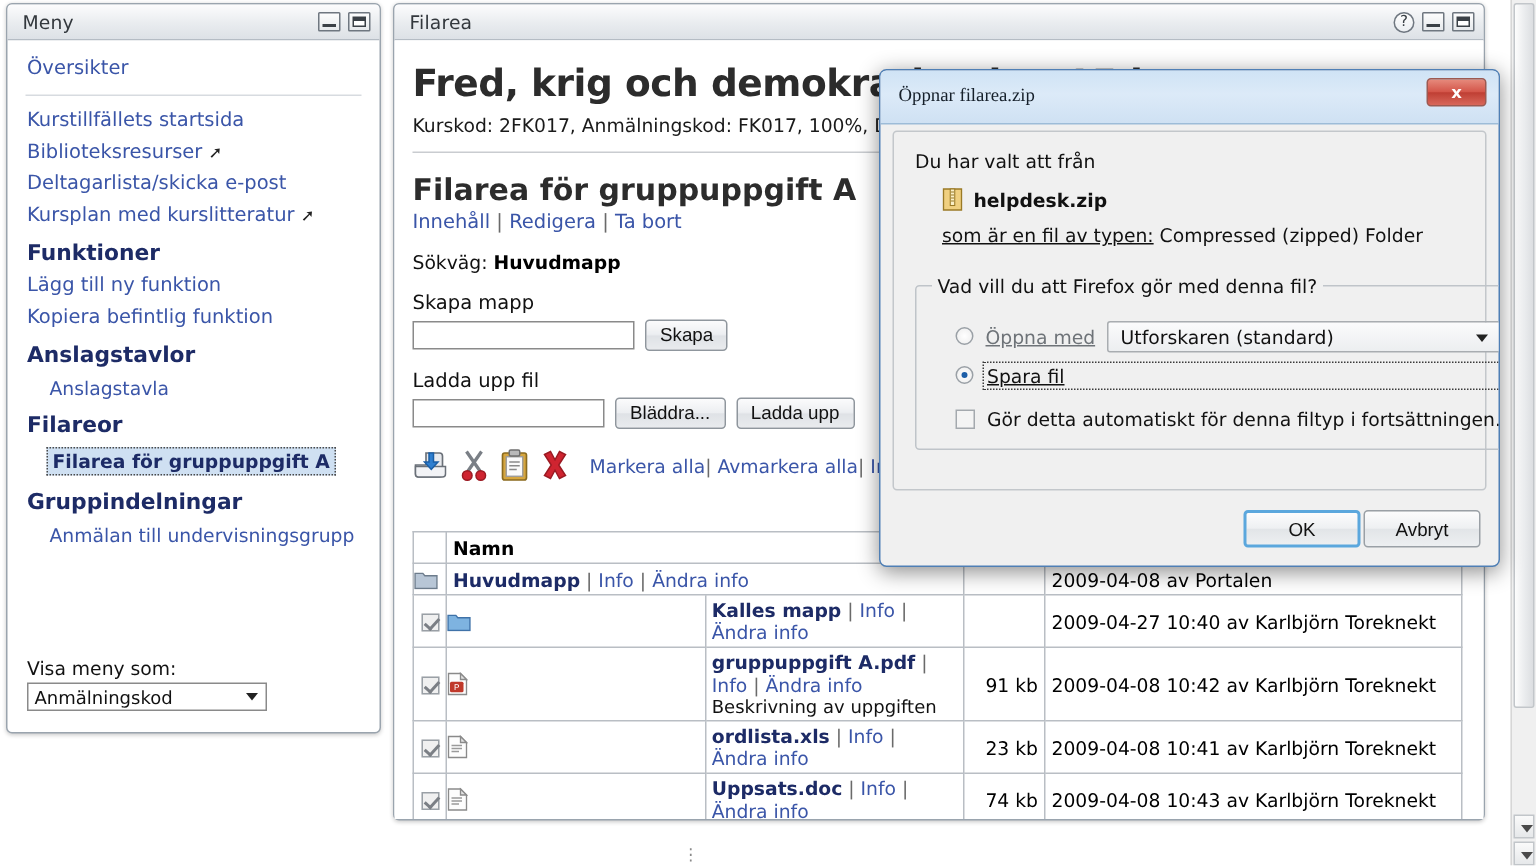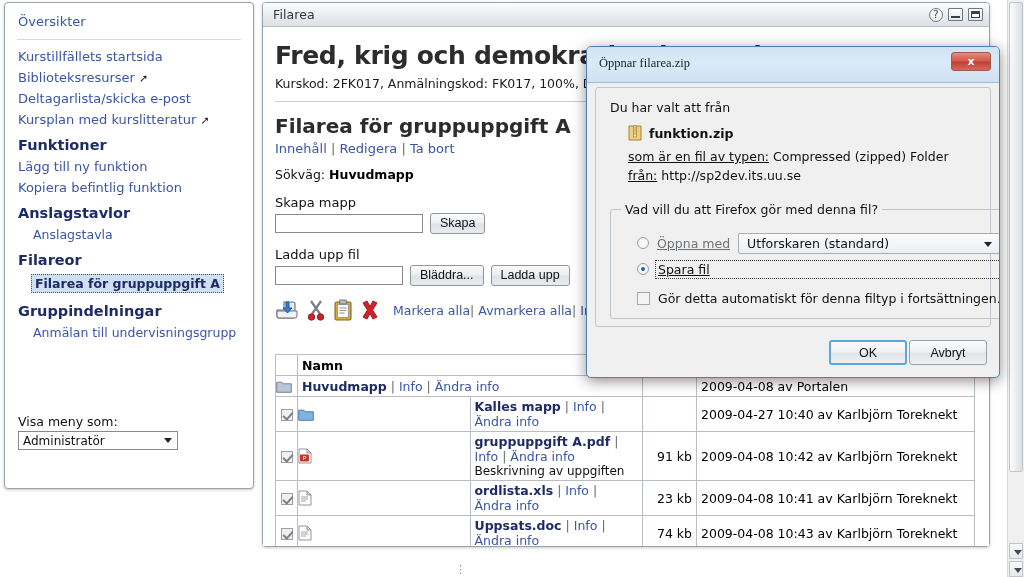--- a/index.html
+++ b/index.html
@@ -271,20 +271,27 @@
   .dbtn.default { border:2px solid #5ba7dd; }
 
   svg { display:block; }
 </style>
 </head>
 <body>
 
 <div id="root">
 
   <div class="panel" id="menu">
+    <div class="panel-head">
+      <span class="panel-title">Meny</span>
+      <span class="head-btns">
+        <span class="winbtn min"></span>
+        <span class="winbtn max"></span>
+      </span>
+    </div>
     <div class="panel-body">
 
       <a class="m-link" href="#">Översikter</a>
       <div class="m-sep"></div>
 
       <a class="m-link" href="#"><span>Kurstillfällets startsida</span></a>
       <a class="m-link" href="#"><span>Biblioteksresurser</span> <span class="extlink">➚</span></a>
       <a class="m-link" href="#"><span>Deltagarlista/skicka e-post</span></a>
       <a class="m-link" href="#"><span>Kursplan med kurslitteratur</span> <span class="extlink">➚</span></a>
 
@@ -299,21 +306,21 @@
       <div style="padding:3px 0;">
         <span class="m-sel">Filarea för gruppuppgift A</span>
       </div>
 
       <div class="m-head">Gruppindelningar</div>
       <a class="m-link m-sub" href="#">Anmälan till undervisningsgrupp</a>
 
       <div class="viewas-wrap">
         <div class="viewas-label">Visa meny som:</div>
         <div class="viewas-sel">
-          <span>Administratör</span>
+          <span>Anmälningskod</span>
           <span class="caret"></span>
         </div>
       </div>
     </div>
   </div>
 
   <div class="panel" id="main">
     <div class="panel-head">
       <span class="panel-title">Filarea</span>
       <span class="head-btns">
@@ -554,30 +561,26 @@
       <div class="dlg-lead">Du har valt att från</div>
 
       <div class="dlg-file">
         <span>
           <svg width="14" height="16" viewBox="0 0 14 16">
             <path d="M1 1h12v14H1z" fill="#f0d080" stroke="#9a7a26" stroke-width=".9"></path>
             <rect x="5.5" y="1" width="3" height="11" fill="#fbf0c8" stroke="#9a7a26" stroke-width=".7"></rect>
             <path d="M6 3h2M6 5h2M6 7h2M6 9h2" stroke="#9a7a26" stroke-width=".8"></path>
           </svg>
         </span>
-        <span>funktion.zip</span>
+        <span>helpdesk.zip</span>
       </div>
 
       <div class="dlg-info">
         <span class="lbl">som är en fil av typen:</span>
         <span>Compressed (zipped) Folder</span>
-      </div>
-      <div class="dlg-info">
-        <span class="lbl">från:</span>
-        <span>http://sp2dev.its.uu.se</span>
       </div>
 
       <fieldset class="dlg-fs">
         <legend>Vad vill du att Firefox gör med denna fil?</legend>
 
         <div class="radio-row">
           <span class="radio"></span>
           <span class="radio-label"><u>Öppna med</u></span>
           <span class="ddl">
             <span>Utforskaren (standard)</span>

